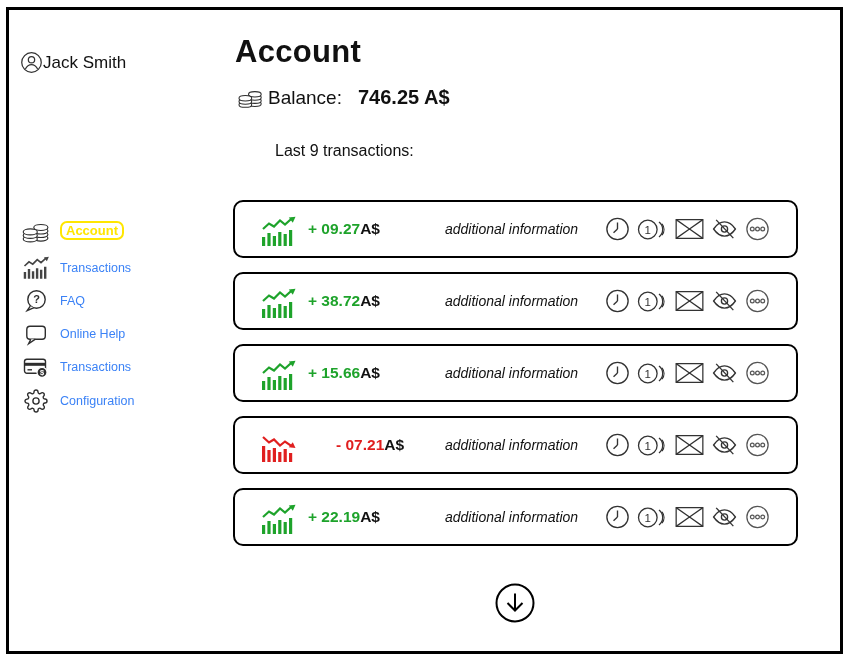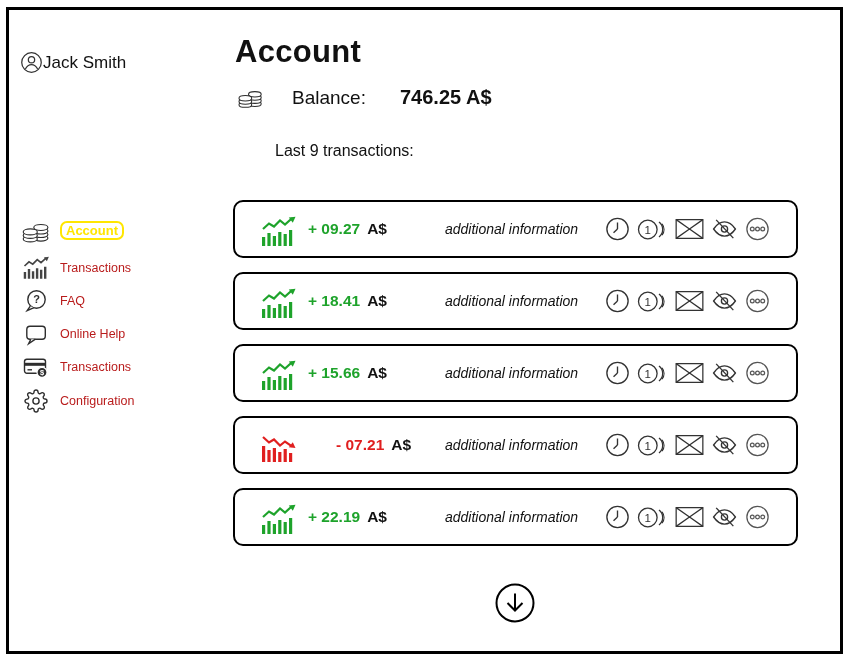--- a/index.html
+++ b/index.html
@@ -9,42 +9,42 @@
   }
   .frame{position:absolute;left:6px;top:7px;right:7px;bottom:9px;border:3px solid #000;}
 
   
   .user-chip{position:absolute;left:20px;top:51px;display:flex;align-items:center;font-size:17px;cursor:pointer;}
   .user-chip .u-icon{width:23px;height:23px;display:flex;}
 
   
   .side-item{position:absolute;left:21px;display:flex;align-items:center;gap:9px;height:27px;cursor:pointer;}
   .s-icon{width:30px;display:flex;justify-content:center;align-items:center;}
-  .s-label{font-size:12.5px;color:#b91c1c;white-space:nowrap;}
+  .s-label{font-size:12.5px;color:#3b82f6;white-space:nowrap;}
   .side-item.active .s-label{
     color:var(--highlight,#ffe600);border:2px solid var(--highlight,#ffe600);
     border-radius:7px;padding:0 4px;font-weight:700;font-size:13px;
   }
 
   
   .title{position:absolute;left:235px;top:34px;font-size:31px;font-weight:700;letter-spacing:.3px;}
-  .balance{position:absolute;left:237px;top:86px;display:flex;align-items:center;gap:28px;font-size:19px;}
+  .balance{position:absolute;left:237px;top:86px;display:flex;align-items:center;gap:4px;font-size:19px;}
   .balance .b-icon{width:27px;display:flex;}
-  .balance .value{font-weight:700;font-size:20px;margin-left:6px;}
+  .balance .value{font-weight:700;font-size:20px;margin-left:12px;}
   .last5{position:absolute;left:275px;top:142px;font-size:16px;}
 
   
   .txns{position:absolute;left:233px;top:200px;width:565px;display:flex;flex-direction:column;gap:14px;}
   .txn{height:58px;box-sizing:border-box;border:2px solid #000;border-radius:10px;background:#fff;position:relative;cursor:pointer;}
   .trend{position:absolute;left:26px;top:14px;width:36px;height:30px;}
   .txn .trend-down{display:none;}
   .txn.down .trend-down{display:block;}
   .txn.up .trend{color:var(--positive,#1ea32b);}
   .txn.down .trend{color:var(--negative,#e01f1f);}
-  .amt-wrap{position:absolute;left:73px;top:50%;transform:translateY(-50%);display:flex;gap:7px;align-items:flex-end;font-weight:700;font-size:15.5px;}
+  .amt-wrap{position:absolute;left:73px;top:50%;transform:translateY(-50%);display:flex;align-items:flex-end;font-weight:700;font-size:15.5px;}
   .txn.up .amount{color:var(--positive,#1ea32b);}
   .txn.down .amount{color:var(--negative,#e01f1f);margin-left:28px;}
   .currency{color:#111;}
   .info{position:absolute;left:210px;top:50%;transform:translateY(-50%);font-size:14px;color:#111;font-style:italic;}
   .actions{position:absolute;right:26px;top:50%;transform:translateY(-50%);display:flex;align-items:center;gap:7px;}
   .a-icon{display:flex;align-items:center;justify-content:center;cursor:pointer;}
 
   
   .down-btn{position:absolute;left:494px;top:582px;width:42px;height:42px;cursor:pointer;}
   svg{display:block;}
@@ -233,21 +233,21 @@
             <rect x="17.2" y="16" width="3.2" height="14"></rect>
             <rect x="22.6" y="18" width="3.2" height="12"></rect>
             <rect x="28" y="14" width="3.2" height="16"></rect>
           </g>
           <polyline points="2,13 8,7.5 13,10.5 19,4.5 24,8.5 31,2.2" fill="none" stroke="currentColor" stroke-width="2.2"></polyline>
           <polygon points="34.5,0.8 27.8,1.5 31.8,6.8" fill="currentColor"></polygon>
         </svg>
       </span>
 
     <span class="amt-wrap">
-        <span class="amount">+ 18.41</span>
+        <span class="amount">+ 38.72</span>
         <span class="currency">A$</span>
       </span>
     <span class="info">additional information</span>
     <span class="actions">
       <span class="a-icon">
           <svg width="25" height="25" viewBox="0 0 24 24" fill="none" stroke="#333" stroke-width="1.3">
             <circle cx="12" cy="12" r="10.2"></circle>
             <line x1="12" y1="12" x2="12" y2="5.8"></line>
             <line x1="12" y1="12" x2="8.2" y2="15.6"></line>
           </svg>

